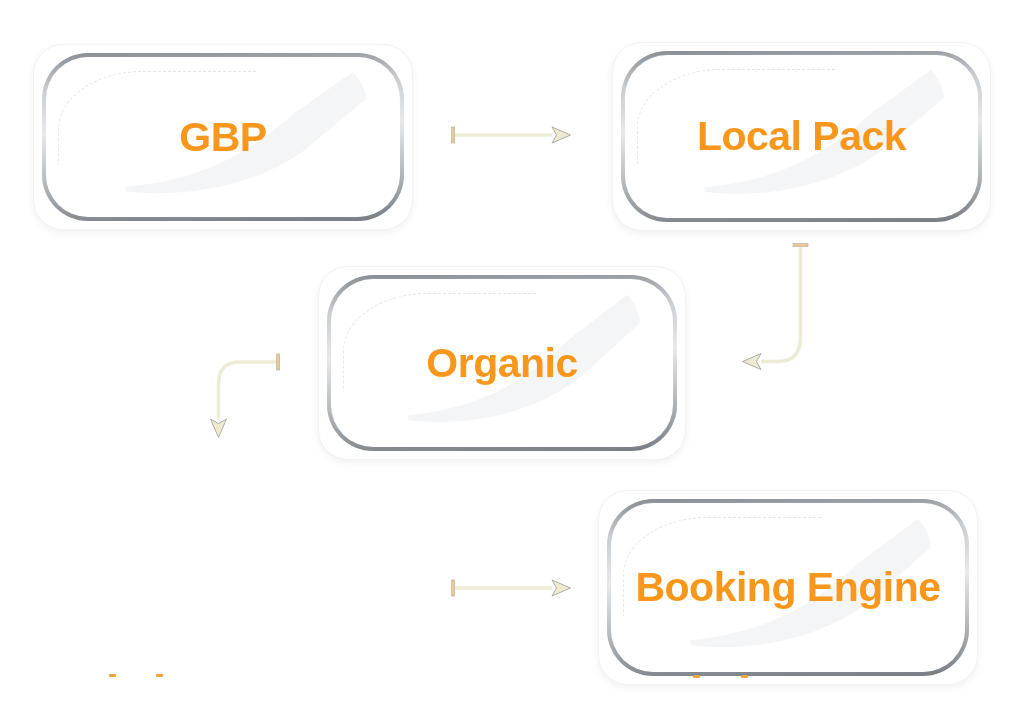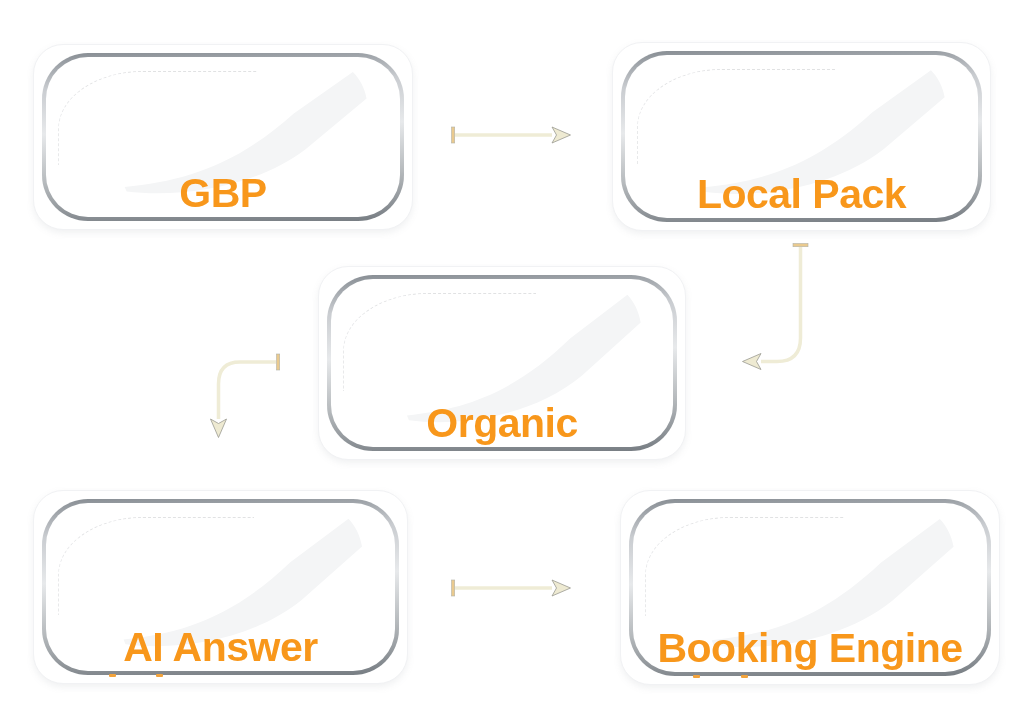--- a/index.html
+++ b/index.html
@@ -12,37 +12,37 @@
     position:absolute;border-radius:30px;background:#fff;
     border:1px solid #f1f2f4;
     box-shadow:0 3px 7px rgba(130,140,150,.12);
   }
   .ring{
     position:absolute;inset:8px;border-radius:46px;box-sizing:border-box;padding:4px;
     background:linear-gradient(178deg,#878d93 0%,#c9ccd0 20%,#e7e9eb 45%,#b6babd 72%,#767c82 100%);
   }
   .ring-inner{
     position:relative;width:100%;height:100%;border-radius:42px;background:#ffffff;
-    overflow:hidden;display:flex;align-items:flex-end;justify-content:center;
+    overflow:hidden;display:flex;align-items:center;justify-content:center;
   }
   .shine{position:absolute;left:0;top:0;width:100%;height:100%;}
   .dash-arc{
     position:absolute;left:12px;top:14px;width:56%;height:58%;
     border-top:1px dashed #dcdddf;border-left:1px dashed #e4e5e7;
     border-top-left-radius:85px 58px;opacity:.85;
   }
   .label{
     position:relative;z-index:2;font-size:41px;font-weight:700;
     color:#F8971B;letter-spacing:-0.5px;white-space:nowrap;
   }
   .node-gbp{left:33px;top:44px;width:378px;height:184px;}
   .node-local-pack{left:612px;top:42px;width:377px;height:187px;}
   .node-organic{left:318px;top:266px;width:366px;height:192px;}
   .node-ai-answer{left:33px;top:490px;width:373px;height:192px;}
-  .node-booking-engine{left:620px;top:490px;width:378px;height:193px;}
+  .node-booking-engine{left:598px;top:490px;width:378px;height:193px;}
   
   .arrows{position:absolute;left:0;top:0;width:1024px;height:728px;pointer-events:none;}
   .edge-line{fill:none;stroke:#EFECD6;stroke-width:3.5;}
   .edge-tick{fill:#EACA8E;stroke:#B3B2A8;stroke-width:.6;}
   .edge-head{fill:#EEEAD2;stroke:#9B9B92;stroke-width:.8;stroke-linejoin:round;}
   
   .artifact{position:absolute;width:7px;height:3px;background:#F2A33C;border-radius:1px;}
   .artifact.a1{left:109px;top:674px;}
   .artifact.a2{left:156px;top:674px;}
   .artifact.a3{left:693px;top:675px;}
@@ -82,31 +82,20 @@
       <div class="ring-inner">
         <svg class="shine" viewBox="0 0 360 170" preserveAspectRatio="none" aria-hidden="true">
           <path d="M80 138 C140 132 192 116 252 60 L312 16 C319 23 324 33 326 44 L264 98 C214 138 138 150 82 143 Z" fill="#F4F5F6"></path>
         </svg>
         <div class="dash-arc"></div>
         <span class="label">Organic</span>
       </div>
     </div>
   </div>
 
-  <div class="node node-ai-answer">
-    <div class="ring">
-      <div class="ring-inner">
-        <svg class="shine" viewBox="0 0 360 170" preserveAspectRatio="none" aria-hidden="true">
-          <path d="M80 138 C140 132 192 116 252 60 L312 16 C319 23 324 33 326 44 L264 98 C214 138 138 150 82 143 Z" fill="#F4F5F6"></path>
-        </svg>
-        <div class="dash-arc"></div>
-        <span class="label">AI Answer</span>
-      </div>
-    </div>
-  </div>
 
   <div class="node node-booking-engine">
     <div class="ring">
       <div class="ring-inner">
         <svg class="shine" viewBox="0 0 360 170" preserveAspectRatio="none" aria-hidden="true">
           <path d="M80 138 C140 132 192 116 252 60 L312 16 C319 23 324 33 326 44 L264 98 C214 138 138 150 82 143 Z" fill="#F4F5F6"></path>
         </svg>
         <div class="dash-arc"></div>
         <span class="label">Booking Engine</span>
       </div>

